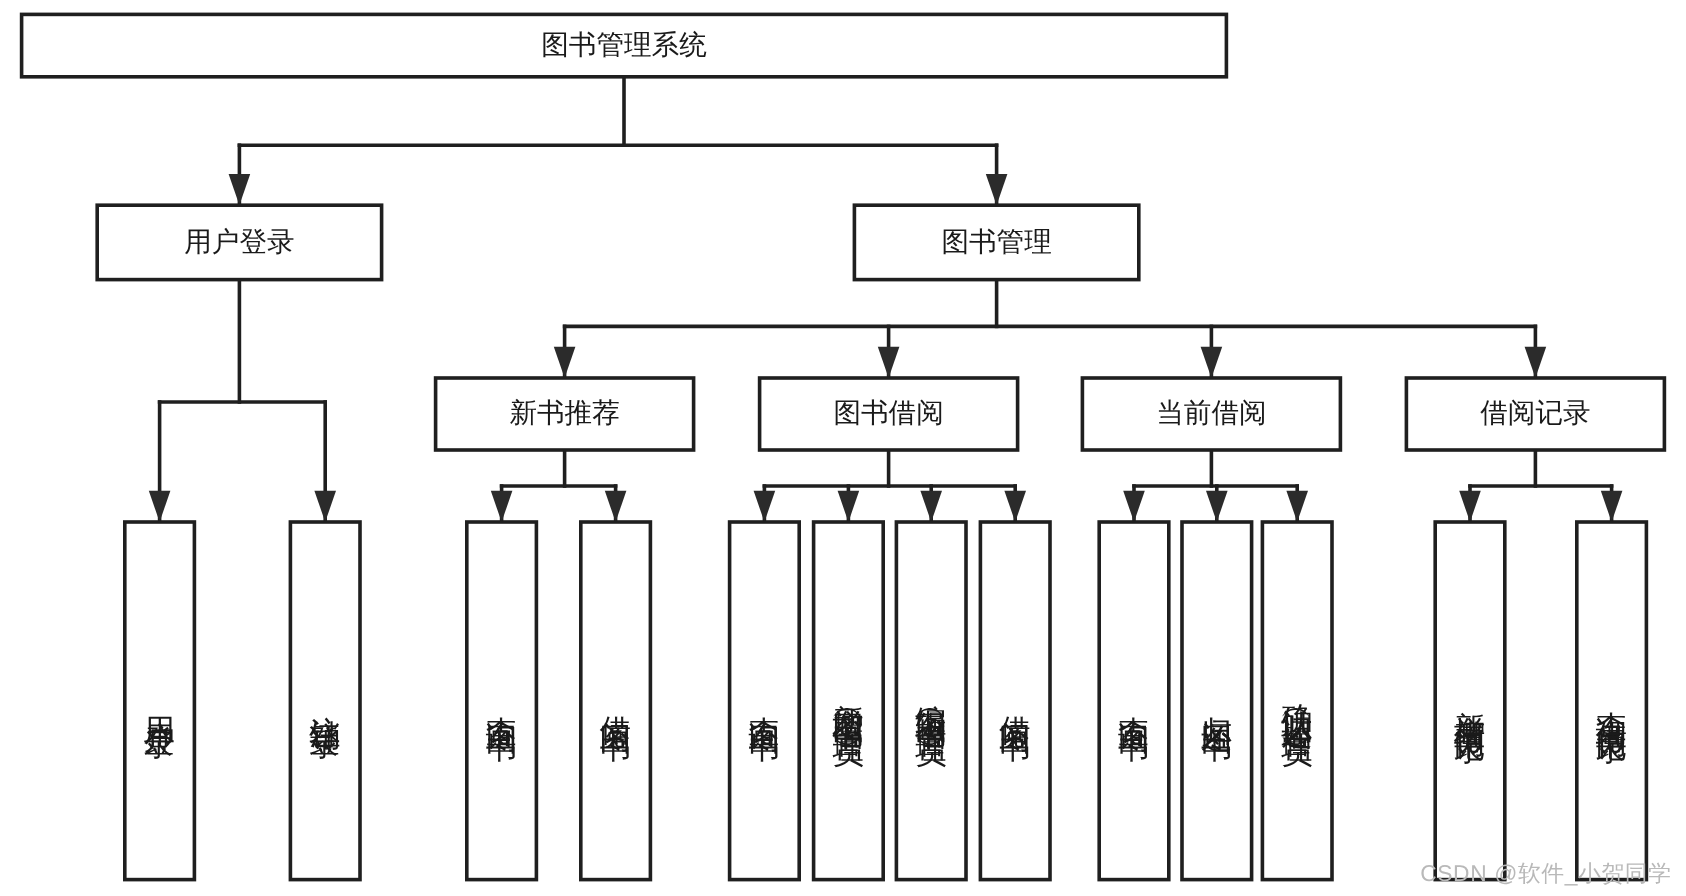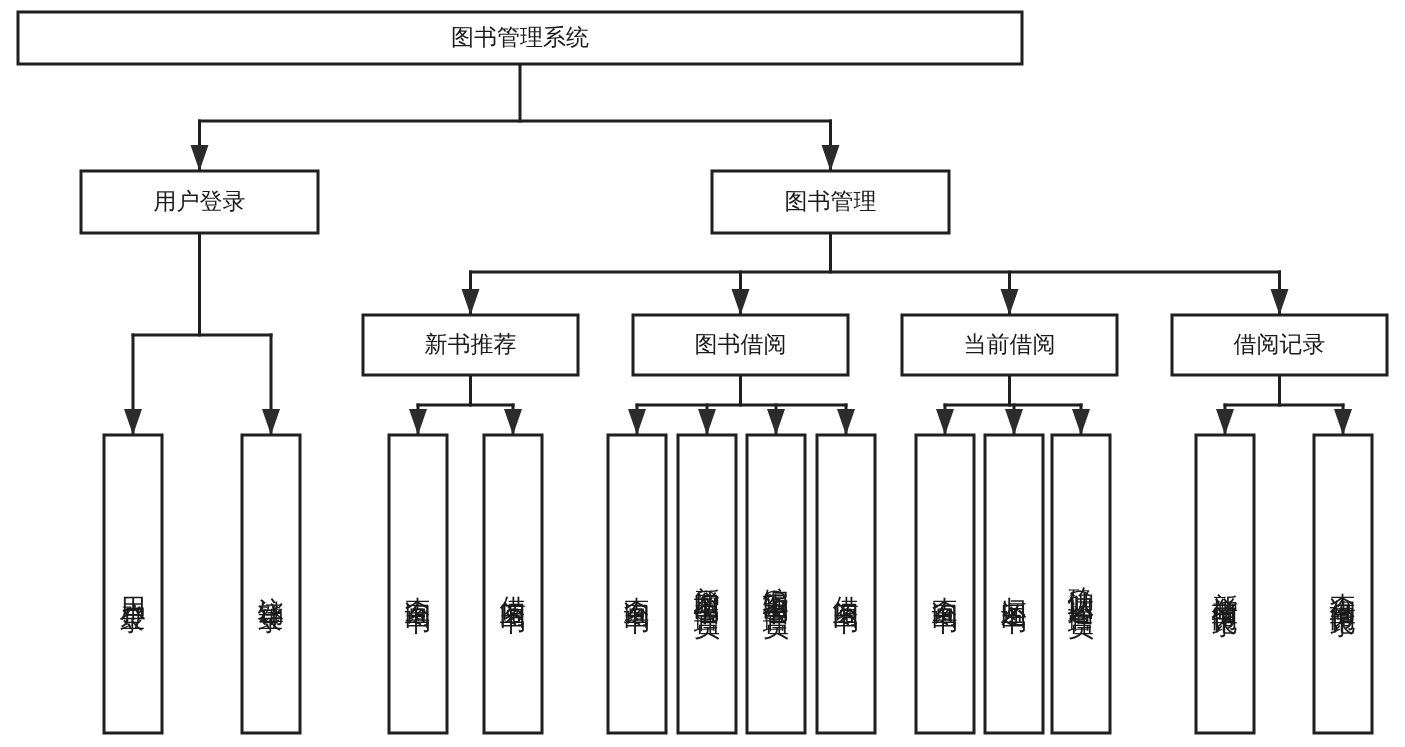--- a/index.html
+++ b/index.html
@@ -250,13 +250,14 @@
         <span class="vlabel">确认归还（管理员）</span>
       </div>
       <div class="vlabel-wrap" style="left: 1196px; top: 435px; width: 58px; height: 298px;">
         <span class="vlabel">新增借阅记录</span>
       </div>
       <div class="vlabel-wrap" style="left: 1314px; top: 435px; width: 58px; height: 298px;">
         <span class="vlabel">查询借阅记录</span>
       </div>
     </div>
 
+  <div class="watermark">CSDN @软件_小贺同学</div>
 </div>
 
 </body></html>

